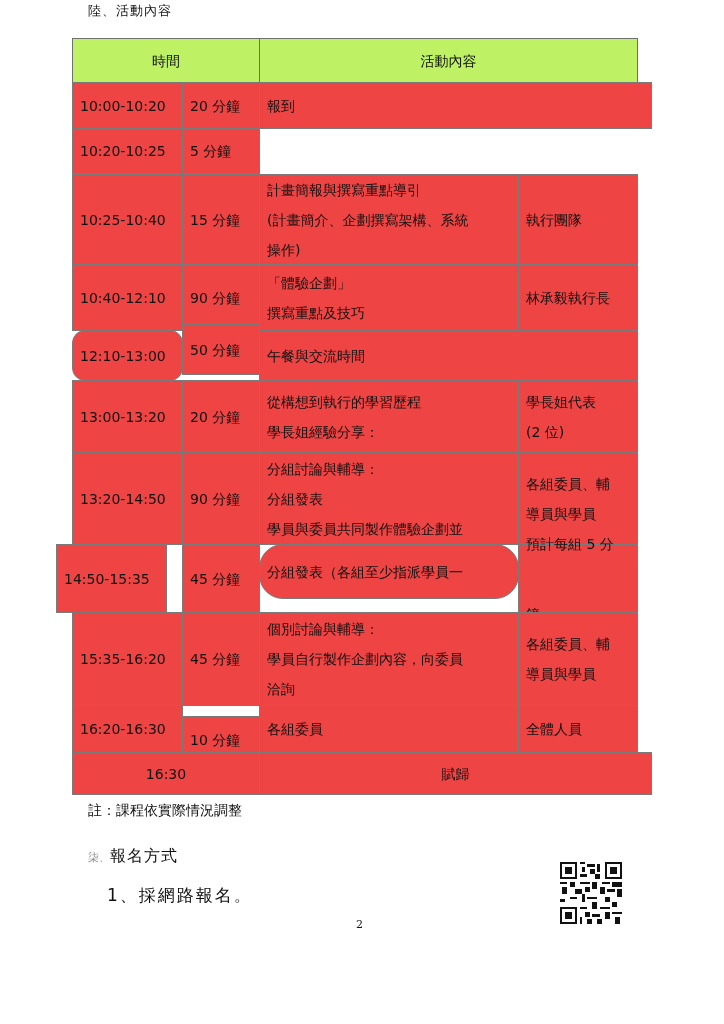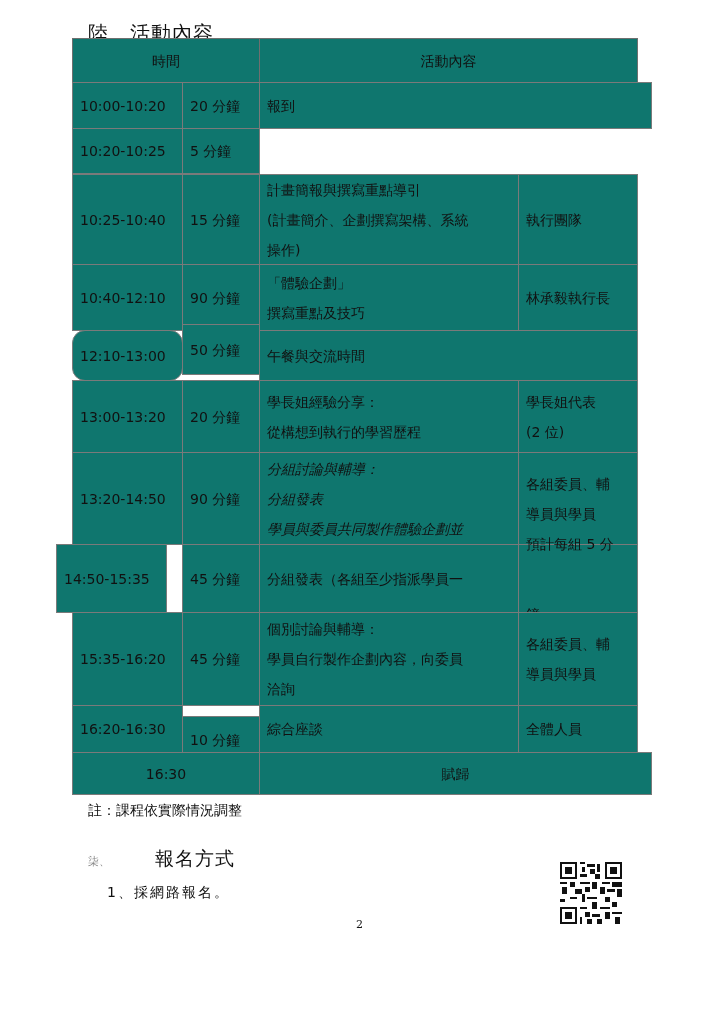--- a/index.html
+++ b/index.html
@@ -1,30 +1,30 @@
 <!DOCTYPE html>
 <html><head>
 <meta charset="utf-8">
 <style>
   html, body { margin: 0; padding: 0; background: #ffffff; }
   body { width: 724px; height: 1024px; position: relative; overflow: hidden;
          font-family: "DejaVu Sans", "Liberation Sans", sans-serif; color: #111; }
   .abs { position: absolute; }
-  .section-title { left: 88px; top: 20px; font-size: 20px; letter-spacing: 1px; }
+  .section-title { left: 88px; top: 2px; font-size: 13px; letter-spacing: 1px; }
   .cell { position: absolute; box-sizing: border-box; border: 1px solid #7a7a7a;
           font-size: 14px; line-height: 30px; padding-left: 7px; display: flex;
-          flex-direction: column; justify-content: center; background: #0f766e; }
+          flex-direction: column; justify-content: center; background: #ef4444; }
   .cell.center { align-items: center; padding-left: 0; }
-  .cell.head { background: #0f766e; border-color: #6f6f6f; }
+  .cell.head { background: #bef264; border-color: #6f6f6f; }
   .cell span { display: block; white-space: nowrap; }
   .note { left: 88px; top: 802px; font-size: 14px; }
   .sec7 { left: 88px; top: 846px; font-size: 16px; }
   .sec7 .num { font-size: 11px; color: #888; }
-  .sec7 .ttl { font-size: 19px; letter-spacing: 1px; margin-left: 45px; }
-  .item1 { left: 107px; top: 884px; font-size: 14px; letter-spacing: 2px; }
+  .sec7 .ttl { font-size: 16px; letter-spacing: 1px; }
+  .item1 { left: 107px; top: 884px; font-size: 17px; letter-spacing: 2px; }
   .pageno { left: 356px; top: 918px; font-family: "DejaVu Serif", serif; font-size: 11px; }
   .qr { left: 560px; top: 862px; width: 62px; height: 62px; }
 </style>
 </head>
 <body>
 
 <div class="abs section-title">陸、活動內容</div>
 
 <div id="schedule-table">
 
@@ -91,49 +91,49 @@
     <div class="cell" style="left: 259px; top: 330px; width: 379px; height: 51px;">
       <span>午餐與交流時間</span>
     </div>
     <div class="cell" style="left: 72px; top: 380px; width: 111px; height: 73px;">
       <span>13:00-13:20</span>
     </div>
     <div class="cell" style="left: 182px; top: 380px; width: 78px; height: 73px;">
       <span>20 分鐘</span>
     </div>
     <div class="cell" style="left: 259px; top: 380px; width: 260px; height: 73px;">
+      <span>從構想到執行的學習歷程</span>
       <span>學長姐經驗分享：</span>
-      <span>從構想到執行的學習歷程</span>
     </div>
     <div class="cell" style="left: 518px; top: 380px; width: 120px; height: 73px;">
       <span>學長姐代表</span>
       <span>(2 位)</span>
     </div>
     <div class="cell" style="left: 72px; top: 452px; width: 111px; height: 93px;">
       <span>13:20-14:50</span>
     </div>
     <div class="cell" style="left: 182px; top: 452px; width: 78px; height: 93px;">
       <span>90 分鐘</span>
     </div>
-    <div class="cell" style="left: 259px; top: 452px; width: 288px; height: 93px; font-style: italic;">
+    <div class="cell" style="left: 259px; top: 452px; width: 288px; height: 93px;">
       <span>分組討論與輔導：</span>
       <span>分組發表</span>
       <span>學員與委員共同製作體驗企劃並</span>
     </div>
     <div class="cell" style="left: 518px; top: 452px; width: 120px; height: 93px;">
       <span>各組委員、輔</span>
       <span>導員與學員</span>
     </div>
     <div class="cell" style="left: 56px; top: 544px; width: 111px; height: 69px;">
       <span>14:50-15:35</span>
     </div>
     <div class="cell" style="left: 182px; top: 544px; width: 78px; height: 69px;">
       <span>45 分鐘</span>
     </div>
-    <div class="cell" style="left: 259px; top: 544px; width: 260px; height: 69px;">
+    <div class="cell" style="left: 259px; top: 544px; width: 260px; height: 55px; border-radius: 24px;">
       <span>分組發表（各組至少指派學員一</span>
     </div>
     <div class="cell" style="left: 518px; top: 544px; width: 120px; height: 69px; gap: 40px;">
       <span>預計每組 5 分</span>
       <span>鐘</span>
     </div>
     <div class="cell" style="left: 72px; top: 612px; width: 111px; height: 94px;">
       <span>15:35-16:20</span>
     </div>
     <div class="cell" style="left: 182px; top: 612px; width: 78px; height: 94px;">
@@ -148,21 +148,21 @@
       <span>各組委員、輔</span>
       <span>導員與學員</span>
     </div>
     <div class="cell" style="left: 72px; top: 705px; width: 111px; height: 48px;">
       <span>16:20-16:30</span>
     </div>
     <div class="cell" style="left: 182px; top: 716px; width: 78px; height: 48px;">
       <span>10 分鐘</span>
     </div>
     <div class="cell" style="left: 259px; top: 705px; width: 260px; height: 48px;">
-      <span>綜合座談</span>
+      <span>各組委員</span>
     </div>
     <div class="cell" style="left: 518px; top: 705px; width: 120px; height: 48px;">
       <span>全體人員</span>
     </div>
     <div class="cell center" style="left: 72px; top: 752px; width: 188px; height: 43px;">
       <span>16:30</span>
     </div>
     <div class="cell center" style="left: 259px; top: 752px; width: 393px; height: 43px;">
       <span>賦歸</span>
     </div>

